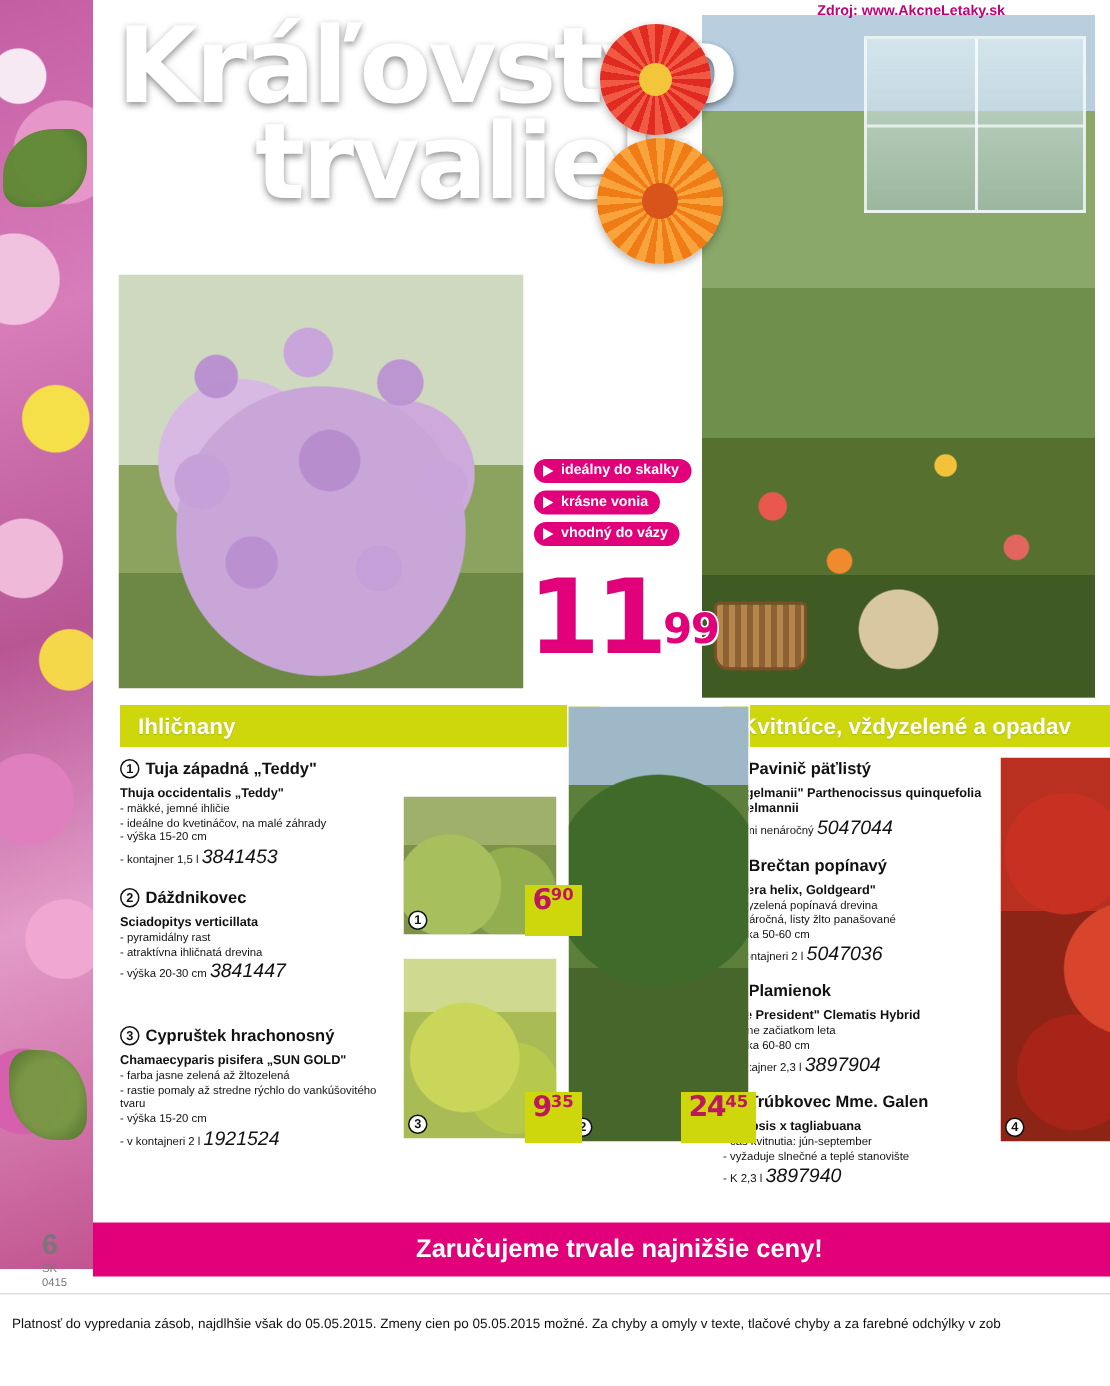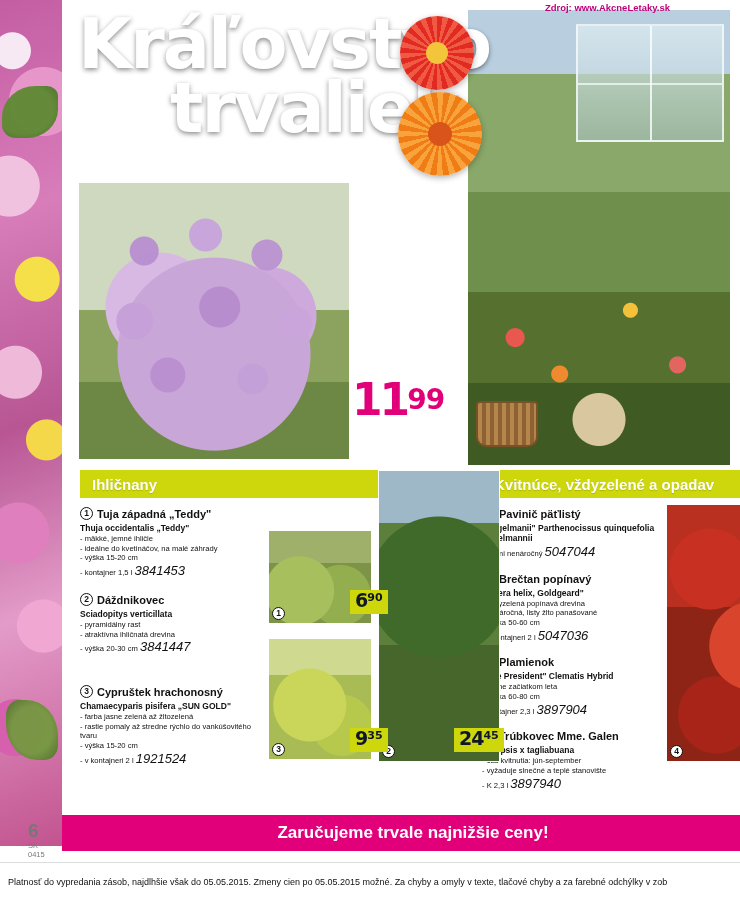--- a/index.html
+++ b/index.html
@@ -167,21 +167,21 @@
     position:absolute; left:6px; top:50%; transform:translateY(-50%);
     width:0; height:0; border-left:7px solid #ffffff;
     border-top:4.5px solid transparent; border-bottom:4.5px solid transparent;
   }
 
   .big-price {
     position:absolute; left:352px; top:378px; z-index:18; color:#e2007a;
     font-family:"DejaVu Sans", sans-serif; font-weight:bold; line-height:1;
     text-shadow:1px 1px 0 #ffffff, -1px -1px 0 #ffffff, 1px -1px 0 #ffffff, -1px 1px 0 #ffffff;
   }
-  .big-price .whole { font-size:44px; letter-spacing:-3px; }
+  .big-price .whole { font-size:69px; letter-spacing:-3px; }
   .big-price .cents { font-size:28px; vertical-align:super; letter-spacing:-1px; }
 
   
   .lower { position:absolute; left:62px; top:470px; width:678px; height:345px; z-index:9; background:#ffffff; }
 
   .band {
     position:absolute; top:0; height:28px; background:#cdd70b;
     display:flex; align-items:center;
   }
   .band-left { left:18px; width:320px; }
@@ -204,23 +204,23 @@
   }
   .item .name { font-size:11px; font-weight:bold; color:#111; vertical-align:middle; }
   .item .latin { font-size:8.5px; font-weight:bold; color:#111; margin:1px 0 1px 0; }
   .item ul { list-style:none; margin:0; padding:0; }
   .item li { font-size:7.6px; line-height:1.28; color:#111; }
   .item li:before { content:"- "; }
   .item .code { font-style:italic; font-size:13px; color:#111; }
 
   
   .ptag {
-    position:absolute; background:#cdd70b; color:#0f172a;
+    position:absolute; background:#cdd70b; color:#be185d;
     font-family:"DejaVu Sans", sans-serif; font-weight:bold;
-    padding:1px 5px 4px 5px; line-height:1;
+    padding:1px 5px 14px 5px; line-height:1;
     z-index:14;
   }
   .ptag .w { font-size:19px; letter-spacing:-1px; }
   .ptag .c { font-size:11px; vertical-align:super; }
 
   
   .photo { position:absolute; border:1px solid #ffffff; z-index:10; overflow:hidden; }
   .photo .badge {
     position:absolute; left:3px; bottom:3px; width:13px; height:13px; border-radius:50%;
     background:#ffffff; border:1.2px solid #111; font-size:8.5px; line-height:11px;
@@ -306,20 +306,34 @@
   <div class="gerbera" id="gerbera-orange">
     <div class="petals"></div>
     <div class="core"></div>
   </div>
 
   <div class="main-photo">
     <div class="bush-texture"></div>
   </div>
 
 
+  <div class="benefits">
+    <div class="benefit">
+      <span class="tri"></span>
+      <span>ideálny do skalky</span>
+    </div>
+    <div class="benefit">
+      <span class="tri"></span>
+      <span>krásne vonia</span>
+    </div>
+    <div class="benefit">
+      <span class="tri"></span>
+      <span>vhodný do vázy</span>
+    </div>
+  </div>
 
   <div class="big-price">
     <span class="whole">11</span><span class="cents">99</span>
   </div>
 
   <div class="lower">
 
     <div class="band band-left">
       <span class="band-label">Ihličnany</span>
     </div>

